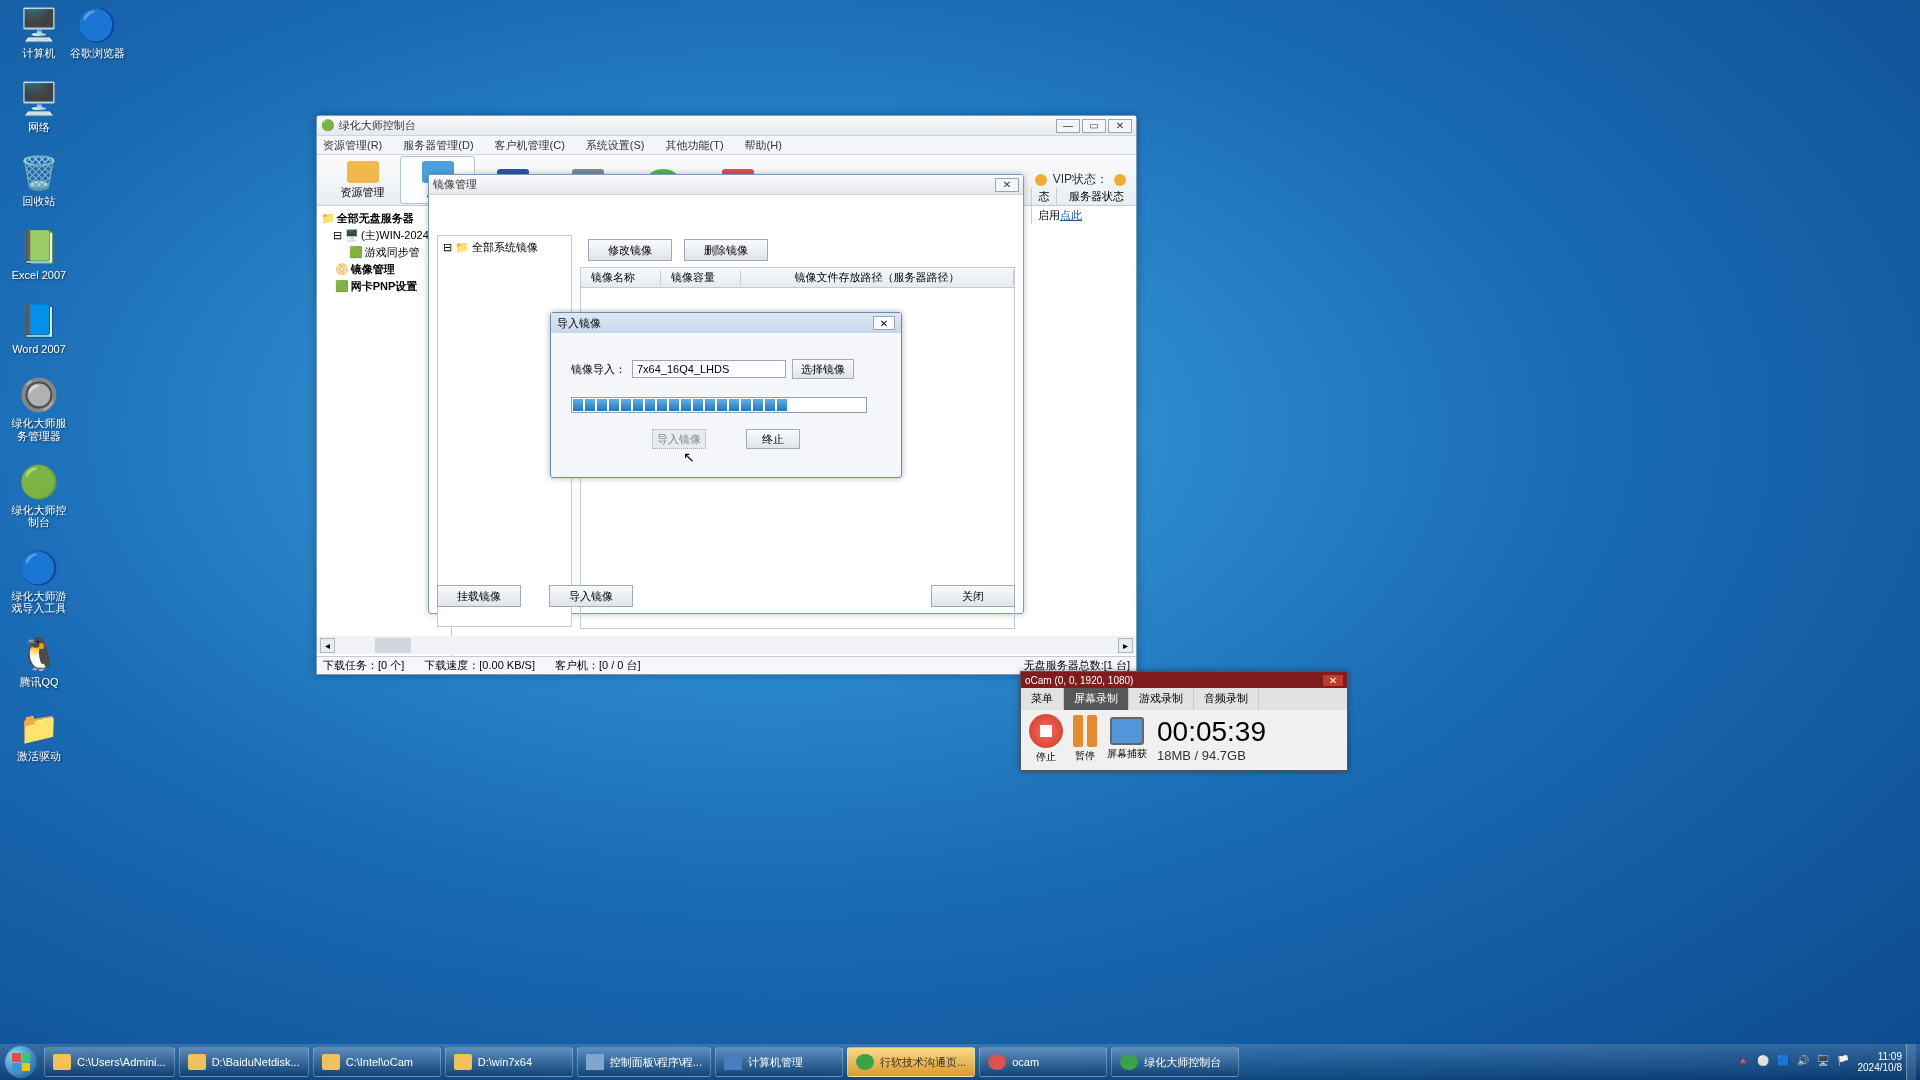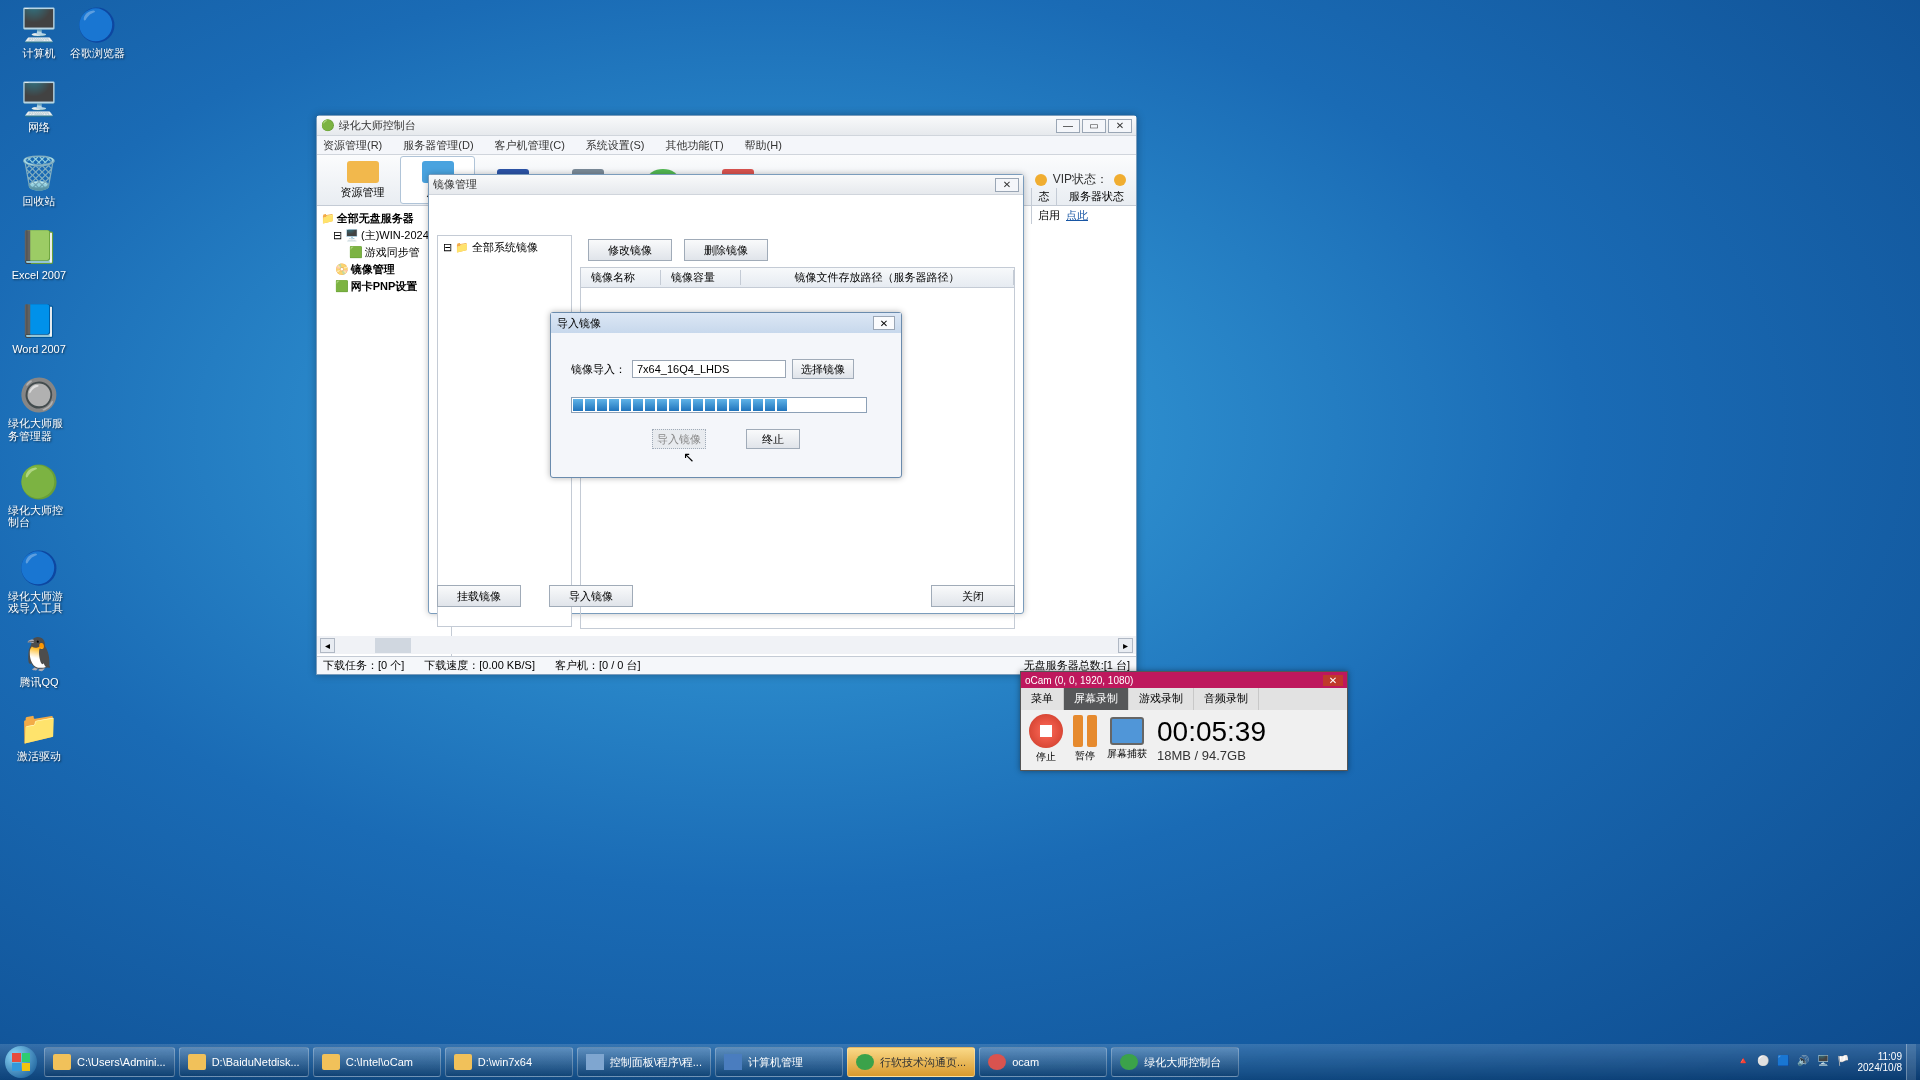--- a/index.html
+++ b/index.html
@@ -2,21 +2,21 @@
 <html><head>
 <meta charset="utf-8">
 <style>
 * { margin: 0; padding: 0; box-sizing: border-box; font-family: "Microsoft YaHei", "SimSun", sans-serif; }
 body { width: 1920px; height: 1080px; overflow: hidden; background: radial-gradient(ellipse at 40% 40%, #3ba7e0 0%, #1a6bb5 50%, #0d4a8c 100%); position: relative; }
 
 
 .desktop-icons { position: absolute; top: 5px; left: 8px; display: flex; flex-direction: column; gap: 20px; width: 62px; }
 .desktop-icon { display: flex; flex-direction: column; align-items: center; gap: 2px; cursor: pointer; }
 .desktop-icon .ico { width: 40px; height: 40px; display: flex; align-items: center; justify-content: center; font-size: 32px; }
-.desktop-icon .lbl { color: #fff; font-size: 11px; text-align: left; text-shadow: 1px 1px 2px rgba(0,0,0,0.6); line-height: 1.1; word-break: break-all; }
+.desktop-icon .lbl { color: #fff; font-size: 11px; text-align: center; text-shadow: 1px 1px 2px rgba(0,0,0,0.6); line-height: 1.1; word-break: break-all; }
 .desktop-icons2 { position: absolute; top: 5px; left: 70px; display: flex; flex-direction: column; gap: 20px; }
 
 
 .main-window { position: absolute; top: 115px; left: 316px; width: 821px; height: 560px; background: #fff; border: 1px solid #7a9cbc; border-radius: 4px 4px 0 0; box-shadow: 0 0 8px rgba(0,0,0,0.3); }
 .titlebar { height: 20px; background: linear-gradient(#f9fafb,#e6e9ed); border-bottom: 1px solid #d0d5dc; display: flex; align-items: center; padding: 0 4px; font-size: 11px; color: #333; }
 .titlebar .ttl { flex: 1; display: flex; align-items: center; gap: 4px; }
 .titlebar .winbtns { display: flex; gap: 2px; }
 .titlebar .winbtn { width: 24px; height: 14px; border: 1px solid #9aa6b5; background: #f4f6fa; font-size: 10px; display: flex; align-items: center; justify-content: center; cursor: pointer; }
 .menubar { height: 18px; display: flex; align-items: center; gap: 21px; padding: 0 6px; font-size: 11px; color: #333; background: #f4f6fa; }
 .menubar span { cursor: pointer; }
@@ -28,21 +28,21 @@
 .status-right .dot { width: 12px; height: 12px; border-radius: 50%; background: #f0ad30; display: inline-block; }
 
 .main-body { display: flex; height: 450px; }
 .tree-panel { width: 135px; border-right: 1px solid #c4cbd5; background: #fff; font-size: 11px; padding: 4px; overflow: auto; }
 .tree-row { padding: 1px 0 1px 12px; white-space: nowrap; cursor: pointer; display: flex; align-items: center; gap: 2px; }
 .tree-row.bold { font-weight: bold; }
 .content-panel { flex: 1; background: #fff; position: relative; }
 
 .right-col { position: absolute; right: 0; top: 72px; width: 105px; height: 36px; font-size: 11px; }
 .right-col .hd { height: 18px; display: flex; align-items: center; justify-content: center; border-left: 1px solid #c4cbd5; border-bottom:1px solid #c4cbd5;}
-.right-col .cell { height: 18px; display: flex; align-items: center; font-size:11px; gap: 6px; padding: 0 6px; border-left:1px solid #c4cbd5; }
+.right-col .cell { height: 18px; display: flex; align-items: center; font-size:11px; padding: 0 6px; border-left:1px solid #c4cbd5; }
 .right-col .lnk { color: #1856a4; text-decoration: underline; cursor: pointer; }
 
 .main-scroll { position: absolute; bottom: 20px; left: 0; right: 0; height: 18px; background: #f0f2f6; display:flex; align-items:center; font-size:10px; padding:0 3px; }
 .main-scroll .arrow { width:15px; height:15px; border:1px solid #b0b8c4; background:#e8ecf2; display:flex;align-items:center;justify-content:center;cursor:pointer;}
 .main-scroll .thumb { width: 36px; height: 15px; background: #d0d7e0; margin: 0 40px;}
 .statusbar { position: absolute; bottom: 0; left: 0; right: 0; height: 18px; background: #f5f7fa; border-top: 1px solid #c4cbd5; display: flex; align-items: center; font-size: 11px; padding: 0 6px; gap: 20px; }
 .statusbar .spacer { flex: 1; }
 
 
 .sub-window { position: absolute; top: 174px; left: 428px; width: 596px; height: 440px; background: #fff; border: 1px solid #7a9cbc; border-radius: 3px; box-shadow: 0 0 6px rgba(0,0,0,0.25); }
@@ -69,21 +69,21 @@
 .import-dlg .bbtn { width: 62px; height: 20px; background: linear-gradient(#f9fafb,#e0e4ea); border: 1px solid #a0abb8; font-size: 11px; cursor: pointer; }
 .import-dlg .progress { width: 296px; height: 16px; border: 1px solid #8ca0b6; background: #fff; display: flex; margin-bottom: 16px; }
 .import-dlg .progress .seg { width: 10px; height: 12px; margin: 1px; background: linear-gradient(#5fb3e8,#2074bc); }
 .import-dlg .dlg-btns { display: flex; justify-content: center; gap: 40px; }
 .import-dlg .dlg-btns button { width: 54px; height: 20px; font-size: 11px; border: 1px solid #a0abb8; background: linear-gradient(#f9fafb,#e0e4ea); cursor:pointer;}
 .import-dlg .dlg-btns button.disabled { color:#888; border-style:dotted; background:#e8ebef;}
 .cursor-arrow { position:absolute; top:449px; left:683px; font-size:14px; pointer-events:none;}
 
 
 .ocam { position: absolute; top: 671px; left: 1020px; width: 328px; height: 100px; background: #f0f0f0; border: 1px solid #555; box-shadow: 0 0 6px rgba(0,0,0,0.4); }
-.ocam-title { height: 16px; background: #be185d; color: #fff; font-size: 10px; padding: 0 4px; display: flex; align-items: center; }
+.ocam-title { height: 16px; background: #7f1d1d; color: #fff; font-size: 10px; padding: 0 4px; display: flex; align-items: center; }
 .ocam-title .t { flex:1; }
 .ocam-title .x { width: 20px; text-align: center; background: #c0392b; cursor:pointer;}
 .ocam-tabs { height: 22px; background: #e2e2e2; display: flex; font-size: 11px; }
 .ocam-tabs > div { padding: 3px 10px; border-right: 1px solid #c8c8c8; cursor: pointer; }
 .ocam-tabs > div.active { background: #565759; color: #fff; }
 .ocam-body { display: flex; align-items: center; padding: 4px 8px; gap: 10px; }
 .ocam-btn { display: flex; flex-direction: column; align-items: center; font-size: 10px; gap: 2px; }
 .ocam-btn .ico { width: 34px; height: 34px; border-radius: 50%; display: flex; align-items: center; justify-content: center; }
 .ocam-stop { background: radial-gradient(#ff6b5a,#c93826); }
 .ocam-stop .sq { width: 12px; height: 12px; background: #fff; }

